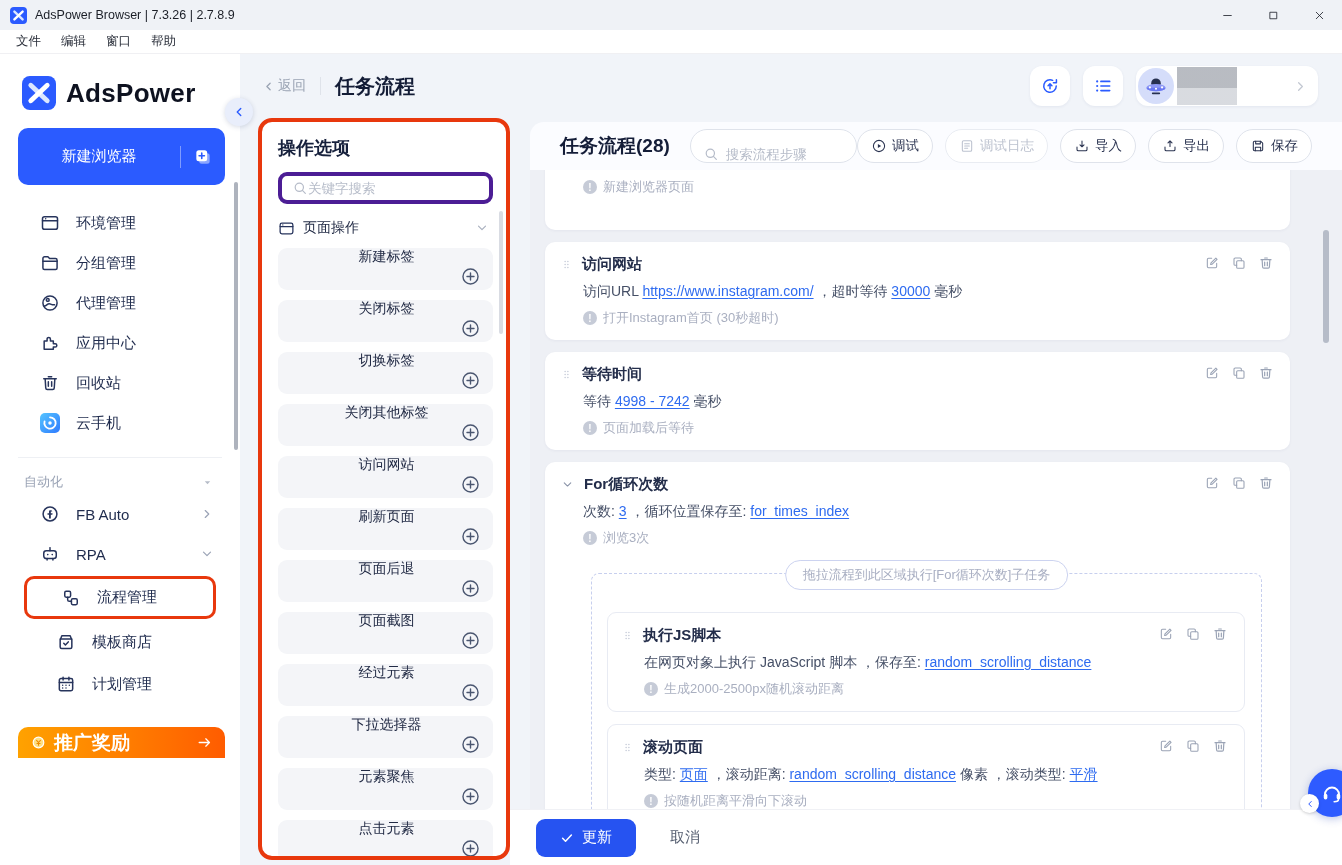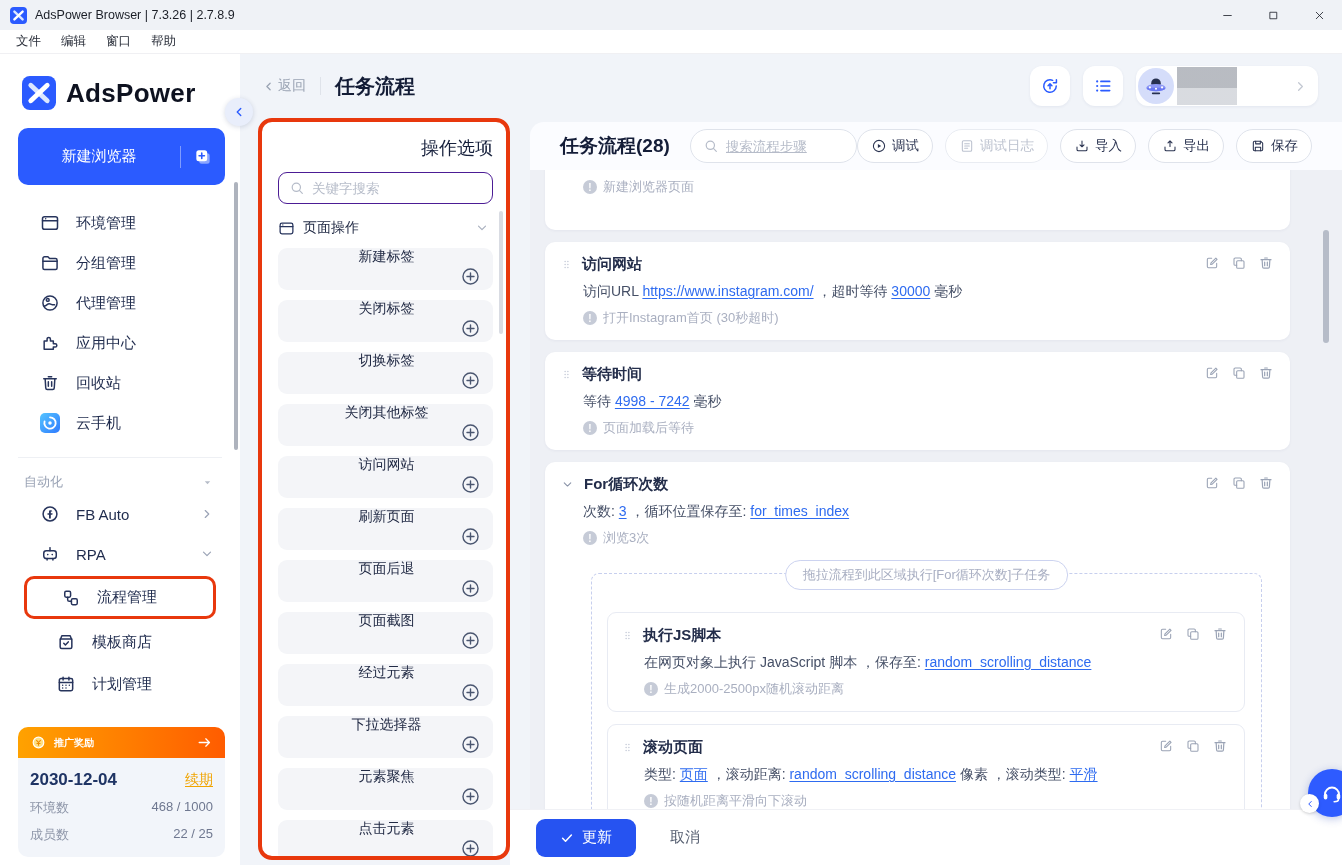--- a/index.html
+++ b/index.html
@@ -36,21 +36,21 @@
   .side-nav { margin-top:18px; }
   .nav-item { height:40px; display:flex; align-items:center; padding-left:40px; gap:16px; font-size:15px; color:#1f2b4d; cursor:pointer; }
   .nav-icon { width:20px; height:20px; color:#27345c; }
   .trail { margin-left:auto; margin-right:26px; width:14px; height:14px; color:#9ba3b6; }
   .side-divider { height:1px; background:#eef0f4; margin:14px 18px 0 18px; }
   .section-label { display:flex; align-items:center; margin:12px 26px 0 24px; color:#9aa3b5; font-size:13px; height:24px; }
   .section-label .caret { margin-left:auto; width:13px; height:13px; color:#b6bcc8; }
   .rpa-child { padding-left:56px; height:42px; }
   .annotated-box { border:3px solid #e8380d; border-radius:10px; margin:2px 24px; }
   .annotated-box .nav-item { padding-left:34px; height:37px; }
-  .promo-banner { position:absolute; left:18px; right:15px; top:673px; height:31px; border-radius:10px 10px 0 0; background:linear-gradient(90deg,#ffa200,#ff5c00); display:flex; align-items:center; color:#fff; font-size:10px; font-weight:bold; padding:0 12px; gap:7px; cursor:pointer; }
+  .promo-banner { position:absolute; left:18px; right:15px; top:673px; height:31px; border-radius:10px 10px 0 0; background:linear-gradient(90deg,#ffa200,#ff5c00); display:flex; align-items:center; color:#fff; font-size:19px; font-weight:bold; padding:0 12px; gap:7px; cursor:pointer; }
   .promo-banner .icon { width:17px; height:17px; }
   .promo-arrow { margin-left:auto; width:16px; height:16px; color:#fff; }
   .plan-card { position:absolute; left:18px; right:15px; top:704px; height:99px; background:#f2f5fa; border-radius:0 0 10px 10px; padding:12px 12px 0; }
   .plan-top { display:flex; align-items:center; }
   .plan-date { font-size:17px; font-weight:bold; color:#1f3464; }
   .plan-renew { margin-left:auto; color:#f0a400; font-size:14px; text-decoration:underline; text-underline-offset:2px; cursor:pointer; }
   .plan-row { display:flex; font-size:13px; color:#8d95a8; margin-top:9px; }
   .plan-row .v { margin-left:auto; color:#6f7890; }
   .sidebar-scrollbar { position:absolute; right:2px; top:128px; width:4px; height:268px; background:#aeb3bd; border-radius:2px; }
 
@@ -67,38 +67,38 @@
   .icon-btn { width:40px; height:40px; background:#fff; border-radius:12px; display:flex; align-items:center; justify-content:center; color:#2b5bff; box-shadow:0 1px 3px rgba(40,60,110,.07); border:none; cursor:pointer; }
   .icon-btn .icon { width:20px; height:20px; }
   .avatar-pill { width:182px; height:40px; background:#fff; border-radius:12px; display:flex; align-items:center; padding:0 10px 0 2px; box-shadow:0 1px 3px rgba(40,60,110,.07); cursor:pointer; }
   .avatar { width:36px; height:36px; border-radius:50%; background:#d5ddfa; display:flex; align-items:center; justify-content:center; overflow:hidden; }
   .avatar .icon { width:28px; height:28px; }
   .blur-block { width:60px; height:38px; margin-left:3px; background:linear-gradient(180deg,#a7abb3 55%,#cfd2d8 55%); opacity:.8; }
   .pill-chevron { margin-left:auto; width:15px; height:15px; color:#c3c8d2; }
 
   
   .ops-panel { position:absolute; left:18px; top:64px; width:252px; height:742px; background:#fff; border:4px solid #e8380d; border-radius:14px; padding:14px 13px 0 16px; overflow:hidden; }
-  .ops-title { font-size:18px; font-weight:normal; color:#16203c;text-align:right; }
-  .ops-search { margin-top:12px; height:32px; border:1px solid #4c1d95; border-radius:9px; display:flex; align-items:center; padding:0 10px; gap:7px; color:#b6bcc9; background:#fff; }
+  .ops-title { font-size:18px; font-weight:bold; color:#16203c; }
+  .ops-search { margin-top:12px; height:32px; border:4px solid #4c1d95; border-radius:9px; display:flex; align-items:center; padding:0 10px; color:#b6bcc9; background:#fff; }
   .ops-search .icon { width:16px; height:16px; }
   .ops-search input { border:none; outline:none; width:100%; font-size:13.5px; color:#333; background:transparent; font-family:inherit; }
   .ops-search input::placeholder { color:#b6bcc9; }
   .ops-section { display:flex; align-items:center; margin-top:15px; color:#222b45; font-size:14px; gap:8px; cursor:pointer; }
   .ops-section .sec-icon { width:17px; height:17px; color:#27345c; }
   .ops-section .caret { margin-left:auto; margin-right:4px; width:14px; height:14px; color:#a9b0bf; }
   .ops-list { margin-top:11px; }
   .op-item { height:42px; background:#f4f5f8; border-radius:9px; display:flex; align-items:center; padding:0 12px 0 14px; margin-bottom:10px; font-size:14px; color:#222b45; cursor:grab;flex-direction:column; }
   .op-add { margin-left:auto; width:21px; height:21px; color:#4a5670; cursor:pointer; }
   .ops-scrollbar { position:absolute; right:3px; top:89px; width:4px; height:123px; background:#d9dce3; border-radius:2px; }
 
   
   .task-panel { position:absolute; left:290px; top:68px; right:0; bottom:0; background:#fbfcff; border-top-left-radius:14px; overflow:hidden; }
   .task-header { height:48px; display:flex; align-items:center; padding:0 30px; }
   .task-title { font-size:19px; font-weight:bold; color:#141d38; margin-right:20px; white-space:nowrap; }
-  .task-search { width:225px; height:34px; border:1px solid #dfe3eb; border-radius:17px; display:flex; align-items:center; padding:0 12px; gap:7px; background:#fff; color:#b6bcc9;text-decoration:underline; }
+  .task-search { width:225px; height:34px; border:1px solid #dfe3eb; border-radius:17px; display:flex; align-items:flex-end; padding:0 12px; gap:7px; background:#fff; color:#b6bcc9; }
   .task-search .icon { width:16px; height:16px; }
   .task-search input { border:none; outline:none; width:100%; font-size:13.5px; color:#333; background:transparent; font-family:inherit; }
   .task-search input::placeholder { color:#b6bcc9; }
   .toolbar { margin-left:auto; margin-right:0; display:flex; gap:12px; }
   .pill-btn { height:34px; border-radius:17px; border:1px solid #dfe3eb; background:#fff; display:flex; align-items:center; gap:5px; padding:0 13px; font-size:13.5px; color:#2a3350; font-family:inherit; cursor:pointer; white-space:nowrap; }
   .pill-btn .icon { width:16px; height:16px; }
   .pill-btn[data-disabled="true"] { color:#bcc2cf; border-color:#e9ecf2; cursor:default; }
 
   .task-list { position:absolute; top:48px; left:0; right:0; bottom:55px; background:#eef0f5; overflow:hidden; padding:0 52px 0 15px; }
   .task-card { position:relative; background:#fff; border-radius:10px; margin-top:12px; padding:13px 16px; box-shadow:0 1px 3px rgba(35,48,90,.05); }
@@ -353,36 +353,20 @@
           </svg>
         </span>
       <span>推广奖励</span>
       <span class="icon promo-arrow">
           <svg viewBox="0 0 24 24" fill="none" stroke="currentColor" stroke-width="1.8" stroke-linecap="round" stroke-linejoin="round">
             <path d="M4.5 12H19M13.8 6.8 19 12l-5.2 5.2"></path>
           </svg>
         </span>
     </div>
 
-    <div class="plan-card">
-      <div class="plan-top">
-        <span class="plan-date">2030-12-04</span>
-        <a class="plan-renew">续期</a>
-      </div>
-      <div>
-        <div class="plan-row">
-            <span>环境数</span>
-            <span class="v">468 / 1000</span>
-          </div>
-          <div class="plan-row">
-            <span>成员数</span>
-            <span class="v">22 / 25</span>
-          </div>
-      </div>
-    </div>
 
     <div class="sidebar-scrollbar"></div>
   </aside>
 
   <button class="collapse-btn">
     <span class="icon">
         <svg viewBox="0 0 24 24" fill="none" stroke="currentColor" stroke-width="1.8" stroke-linecap="round" stroke-linejoin="round">
           <path d="M15 6l-6 6 6 6" stroke-width="2.4"></path>
         </svg>
       </span>

